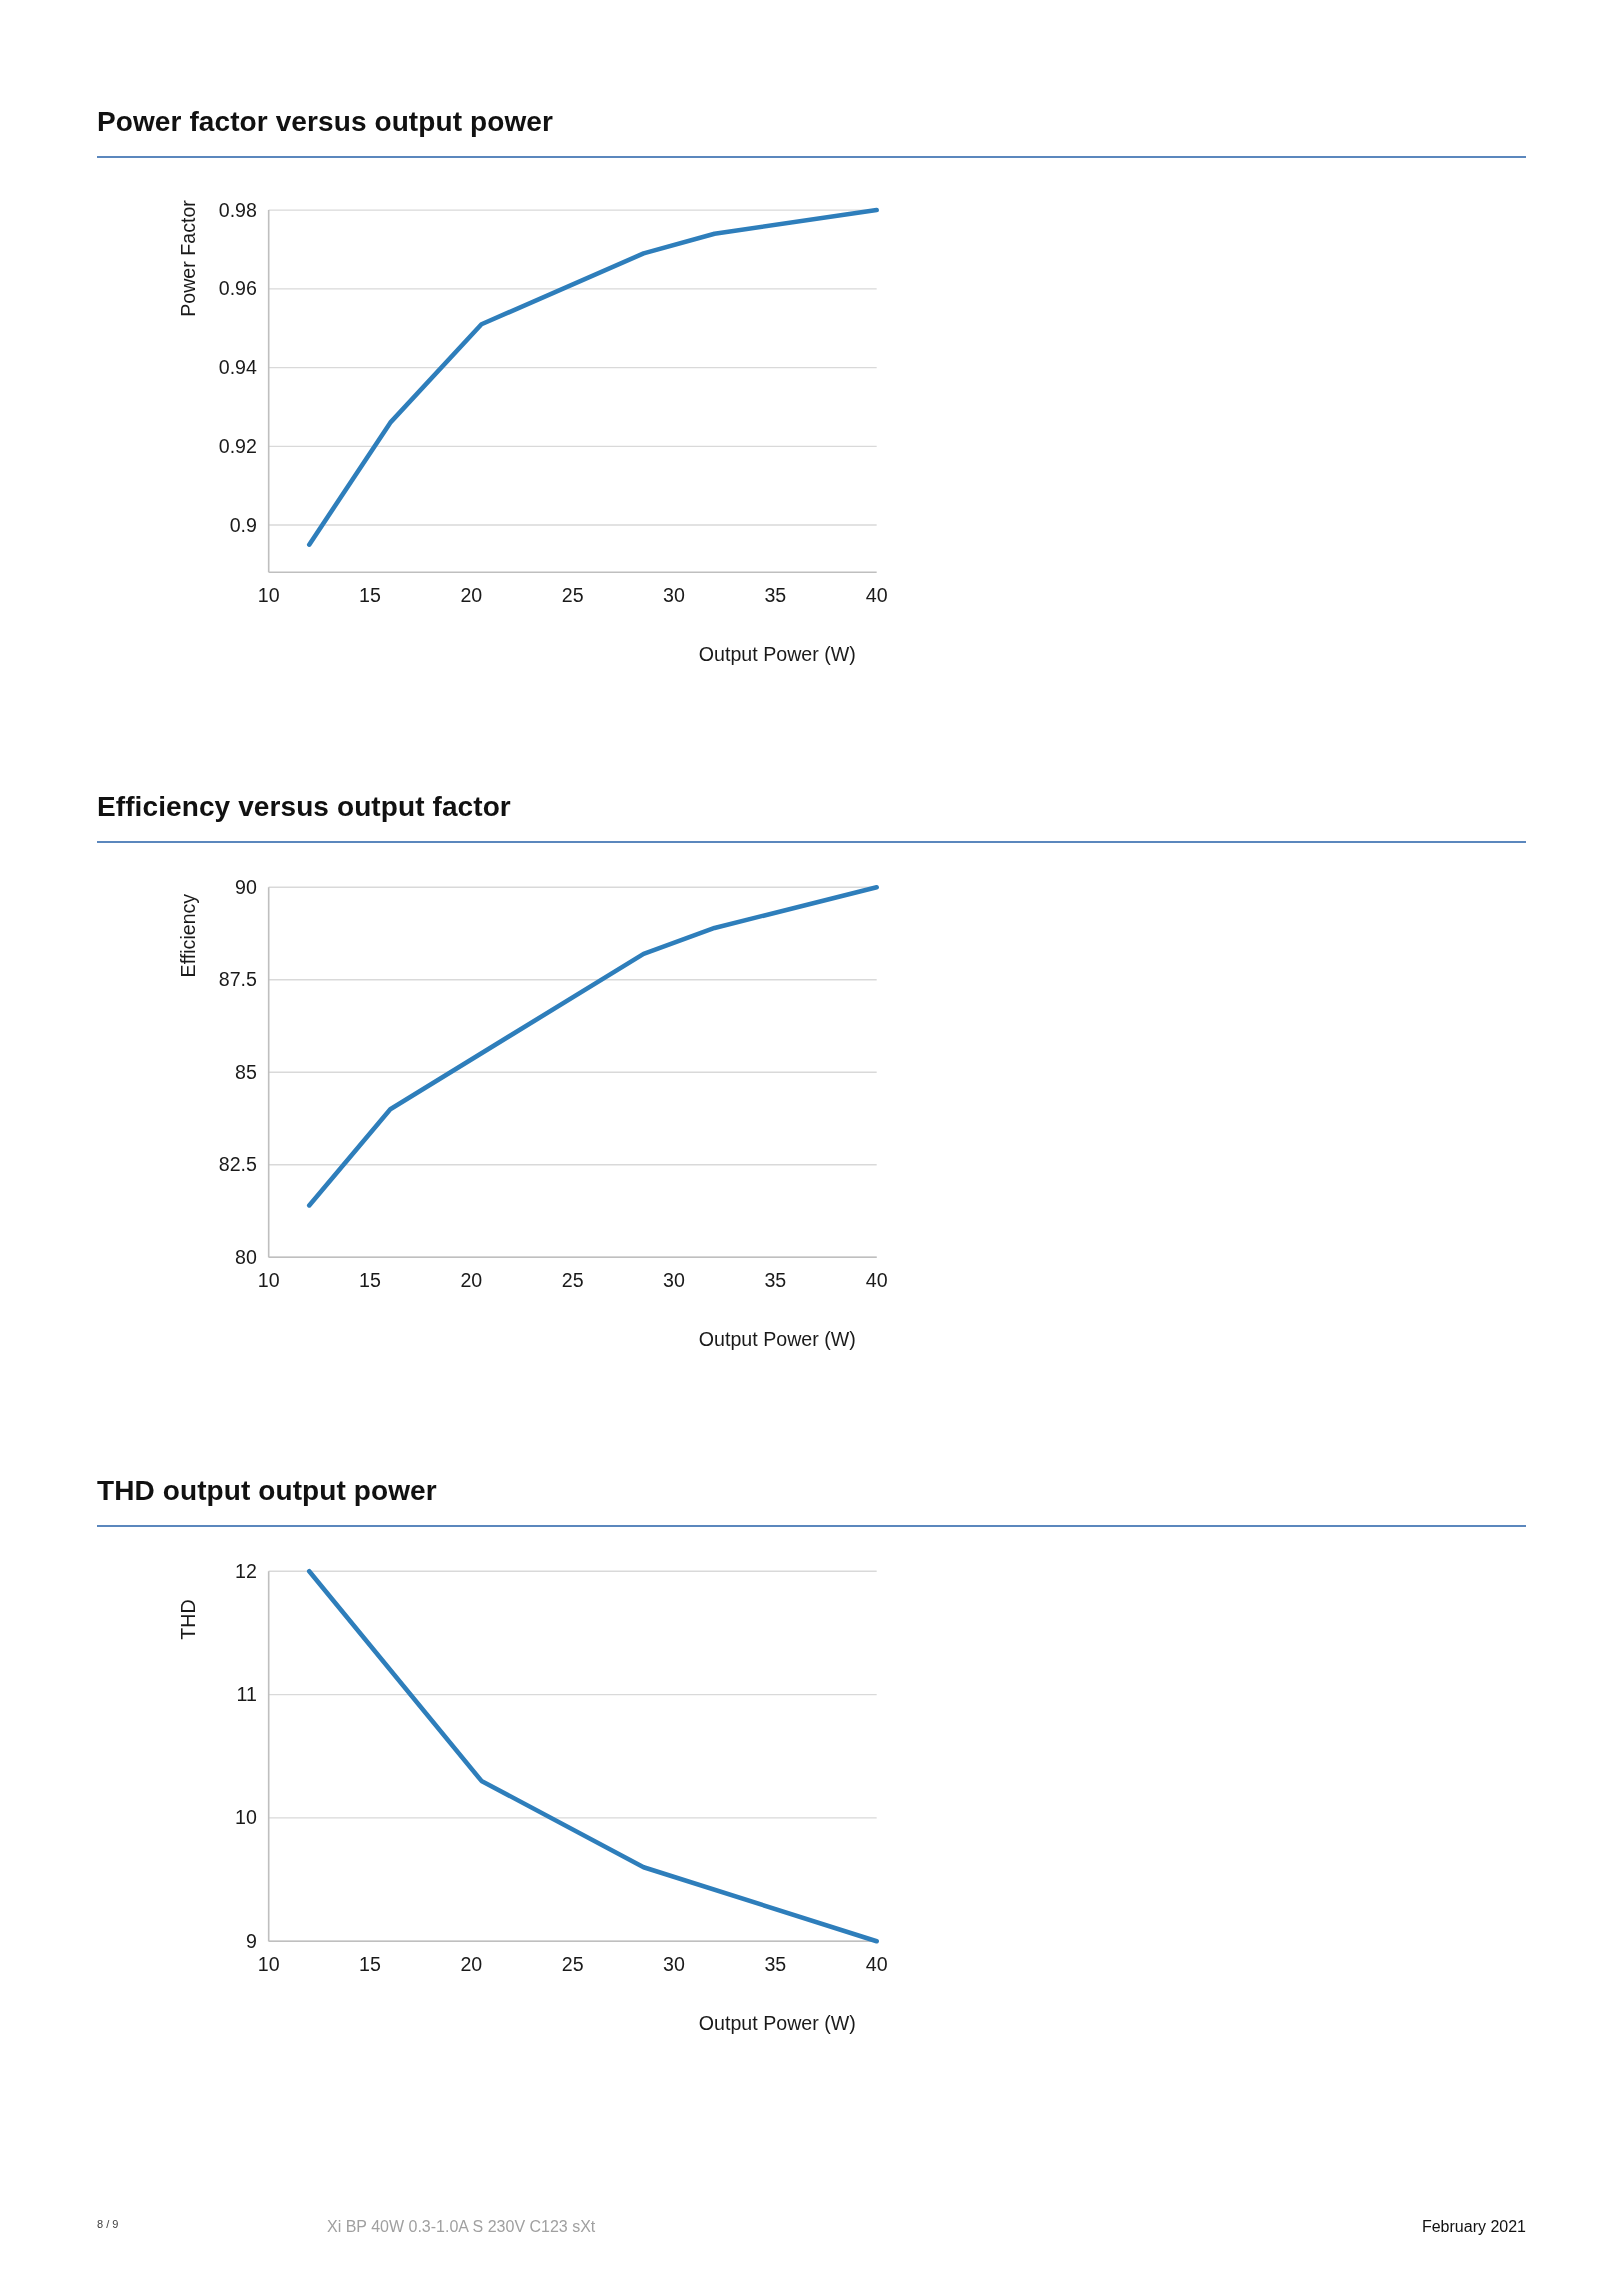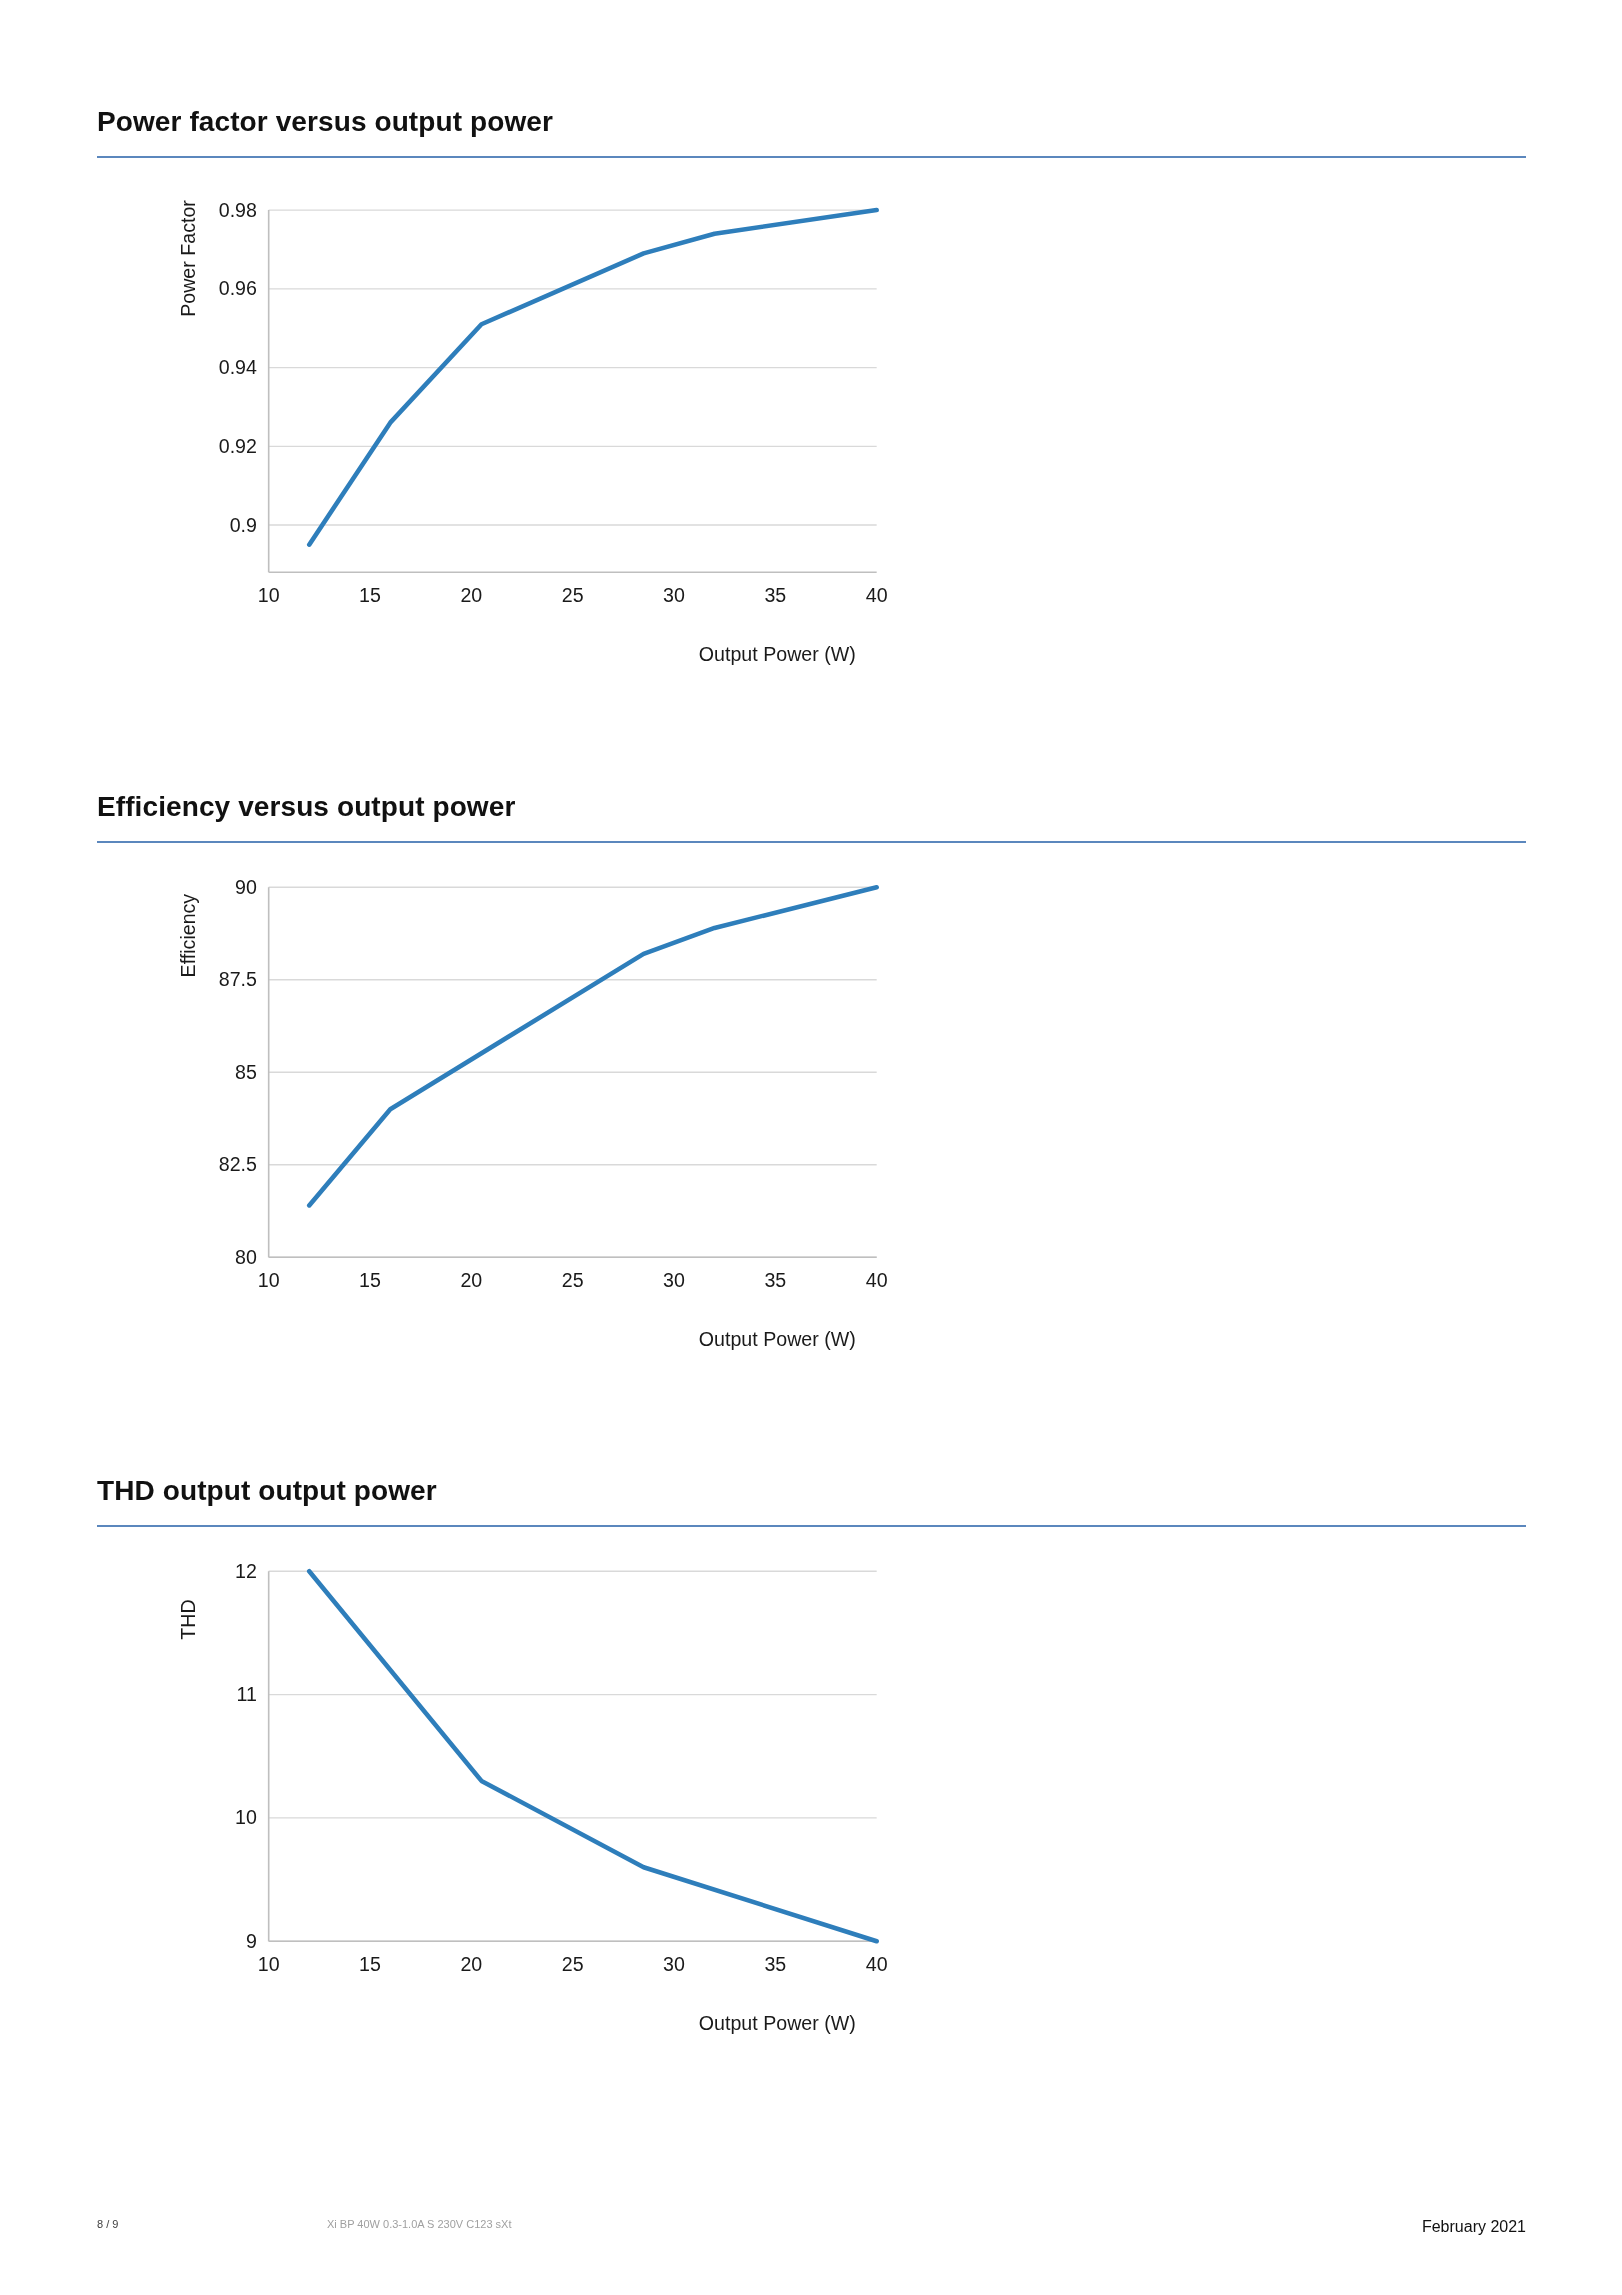--- a/index.html
+++ b/index.html
@@ -101,21 +101,21 @@
     left: 0;
     top: 0;
     font-size: 11px;
     color: #404040;
     white-space: nowrap;
   }
   .footer-doc {
     position: absolute;
     left: 230px;
     top: 0;
-    font-size: 11px;
+    font-size: 16px;
     color: #a0a0a0;
     white-space: nowrap;
   }
   .footer-date {
     position: absolute;
     right: 0;
     top: 0;
     font-size: 16px;
     color: #111111;
     white-space: nowrap;
@@ -151,21 +151,21 @@
           <text x="1037" y="646" text-anchor="middle" class="tick-label">35</text>
           <text x="1192" y="646" text-anchor="middle" class="tick-label">40</text>
           <text x="0" y="0" text-anchor="middle" transform="translate(150,120.04255319148933) rotate(-90)" class="axis-title">Power Factor</text>
           <text x="1160" y="736" text-anchor="end" class="axis-title">Output Power (W)</text>
           <polyline points="324.00,557.85 448.00,371.19 587.50,220.66 835.50,112.28 944.00,82.17 1192.00,46.04" class="data-line"></polyline>
         </svg>
     </div>
   </div>
 
   <div class="section" id="section-efficiency">
-    <h2 class="section-heading">Efficiency versus output power</h2>
+    <h2 class="section-heading">Efficiency versus output factor</h2>
     <div class="section-rule"></div>
     <div class="chart-wrap">
       <svg class="chart-svg" id="svg-chart-1" width="818" height="523" viewBox="0 0 1250 800">
           <line x1="262" y1="600" x2="1192" y2="600" class="grid-line"></line>
           <line x1="262" y1="458.5" x2="1192" y2="458.5" class="grid-line"></line>
           <line x1="262" y1="317" x2="1192" y2="317" class="grid-line"></line>
           <line x1="262" y1="175.5" x2="1192" y2="175.5" class="grid-line"></line>
           <line x1="262" y1="34" x2="1192" y2="34" class="grid-line"></line>
           <line x1="262" y1="34" x2="262" y2="600" class="axis-line"></line>
           <line x1="262" y1="600" x2="1192" y2="600" class="axis-line"></line>

